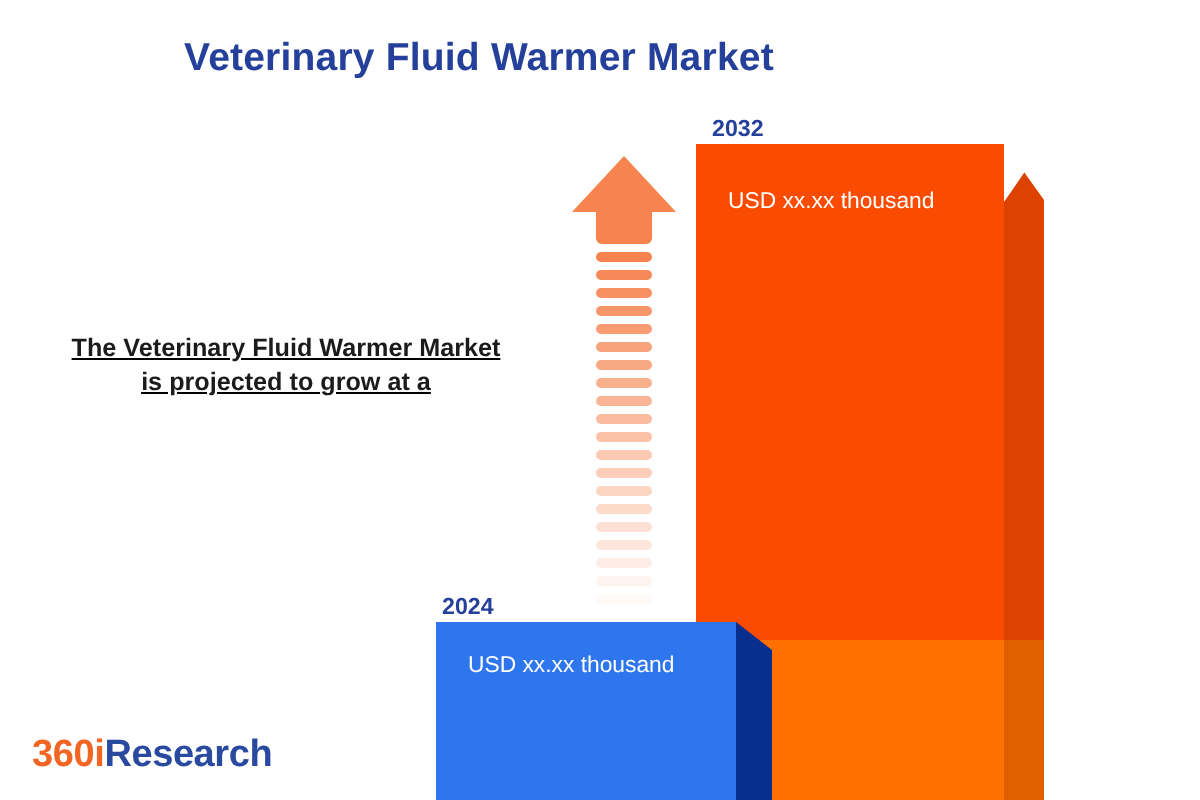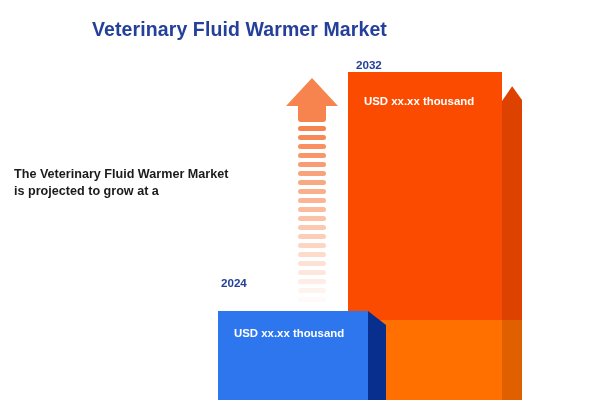--- a/index.html
+++ b/index.html
@@ -32,21 +32,22 @@
     color: #24409a;
     letter-spacing: 0.1px;
   }
 
   
   .statement {
     position: absolute;
     left: 14px;
     top: 166px;
     width: 258px;
-    text-align: left;
+    text-align: center;
+    text-decoration: underline;
   }
   .statement-line {
     font-size: 12.6px;
     font-weight: bold;
     color: #1b1b1b;
     line-height: 17px;
     white-space: nowrap;
   }
   .cagr {
     margin-top: 6px;
@@ -164,34 +165,34 @@
     width: 18px;
     height: 89px;
     background: #092f8e;
     clip-path: polygon(0 0, 100% 14px, 100% 100%, 0 100%);
   }
 
   .bar-value {
     position: absolute;
     color: #ffffff;
     font-size: 11.4px;
-    font-weight: bold;
+    font-weight: normal;
     white-space: nowrap;
   }
   .val-2032 { left: 364px; top: 95px; }
   .val-2024 { left: 234px; top: 327px; }
 
   .year-label {
     position: absolute;
     color: #24409a;
     font-size: 11.6px;
     font-weight: bold;
   }
   .year-2032 { left: 356px; top: 58px; text-align: right; }
-  .year-2024 { left: 221px; top: 276px; }
+  .year-2024 { left: 221px; top: 297px; }
 </style>
 </head>
 <body>
 
 <div class="canvas">
 
   <div class="title">Veterinary Fluid Warmer Market</div>
 
   <div class="statement">
     <div class="statement-line">The Veterinary Fluid Warmer Market</div>
@@ -234,14 +235,17 @@
   <div class="bar2032-side-low"></div>
   <div class="bar2032-bevel"></div>
   <div class="bar-value val-2032">USD xx.xx thousand</div>
 
   <div class="year-label year-2024">2024</div>
 
   <div class="bar2024-front"></div>
   <div class="bar2024-side"></div>
   <div class="bar-value val-2024">USD xx.xx thousand</div>
 
+  <div class="logo">
+    <span class="o">360i</span><span class="r">Research</span>
+  </div>
 
 </div>
 
 </body></html>

